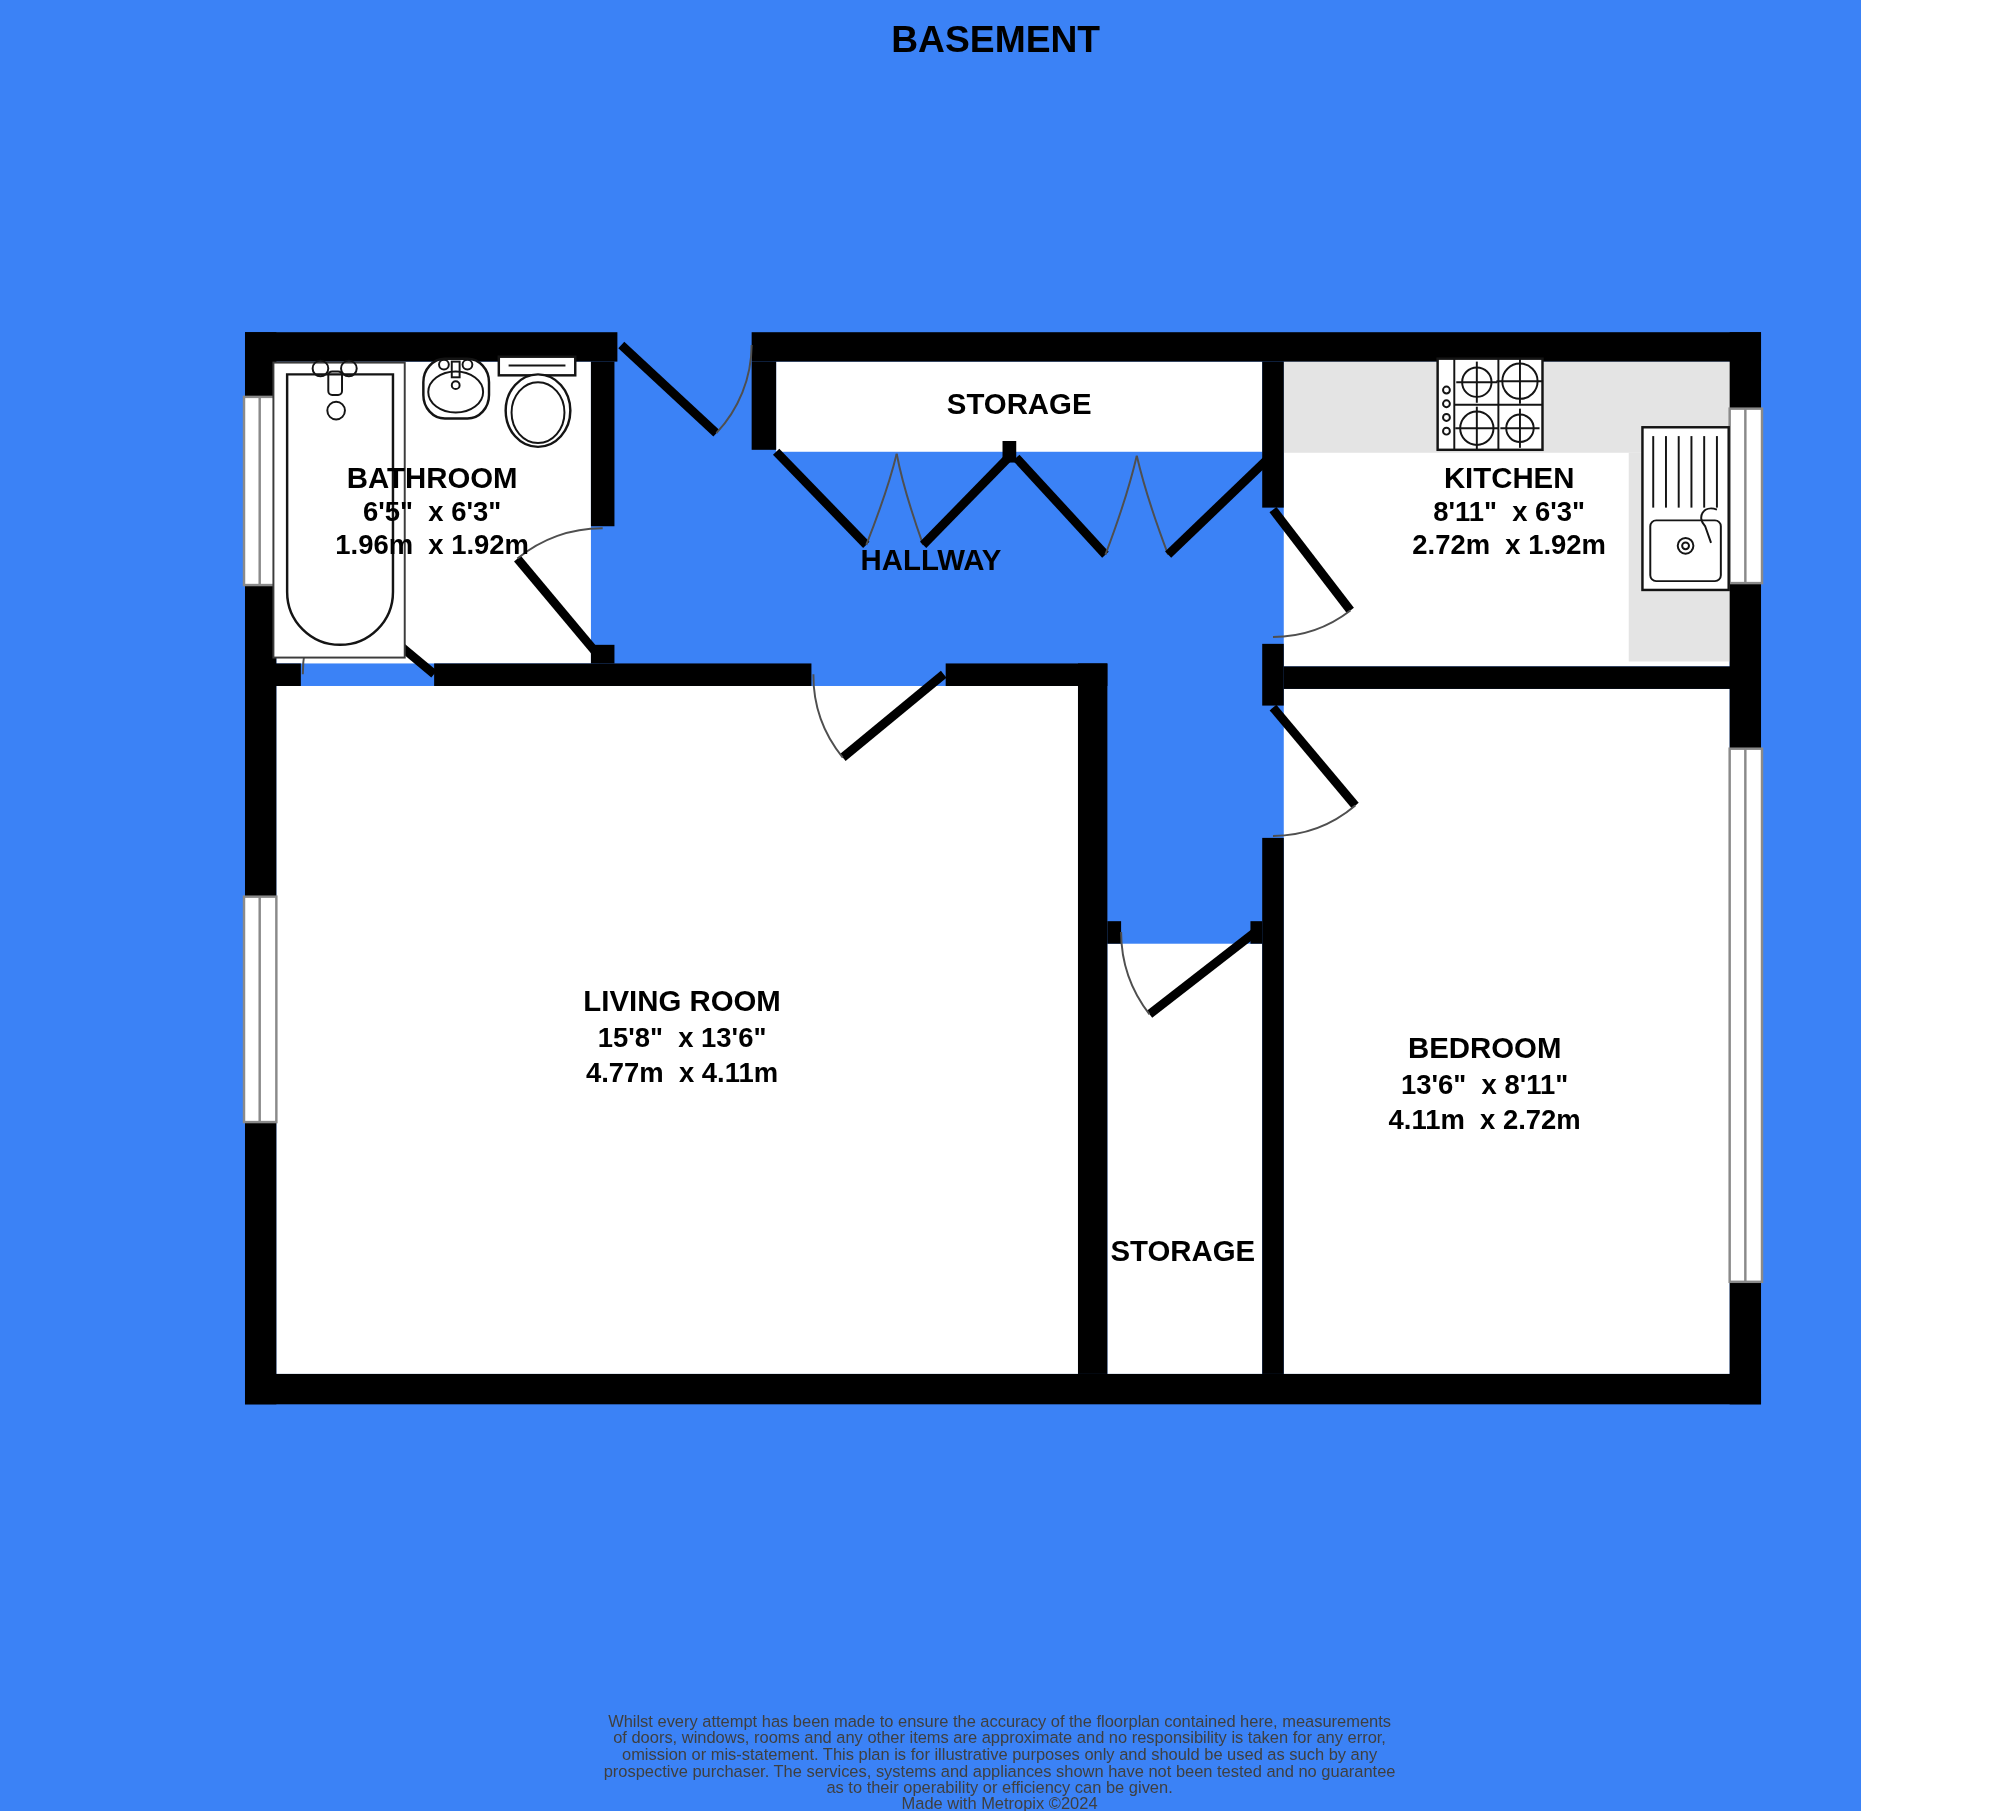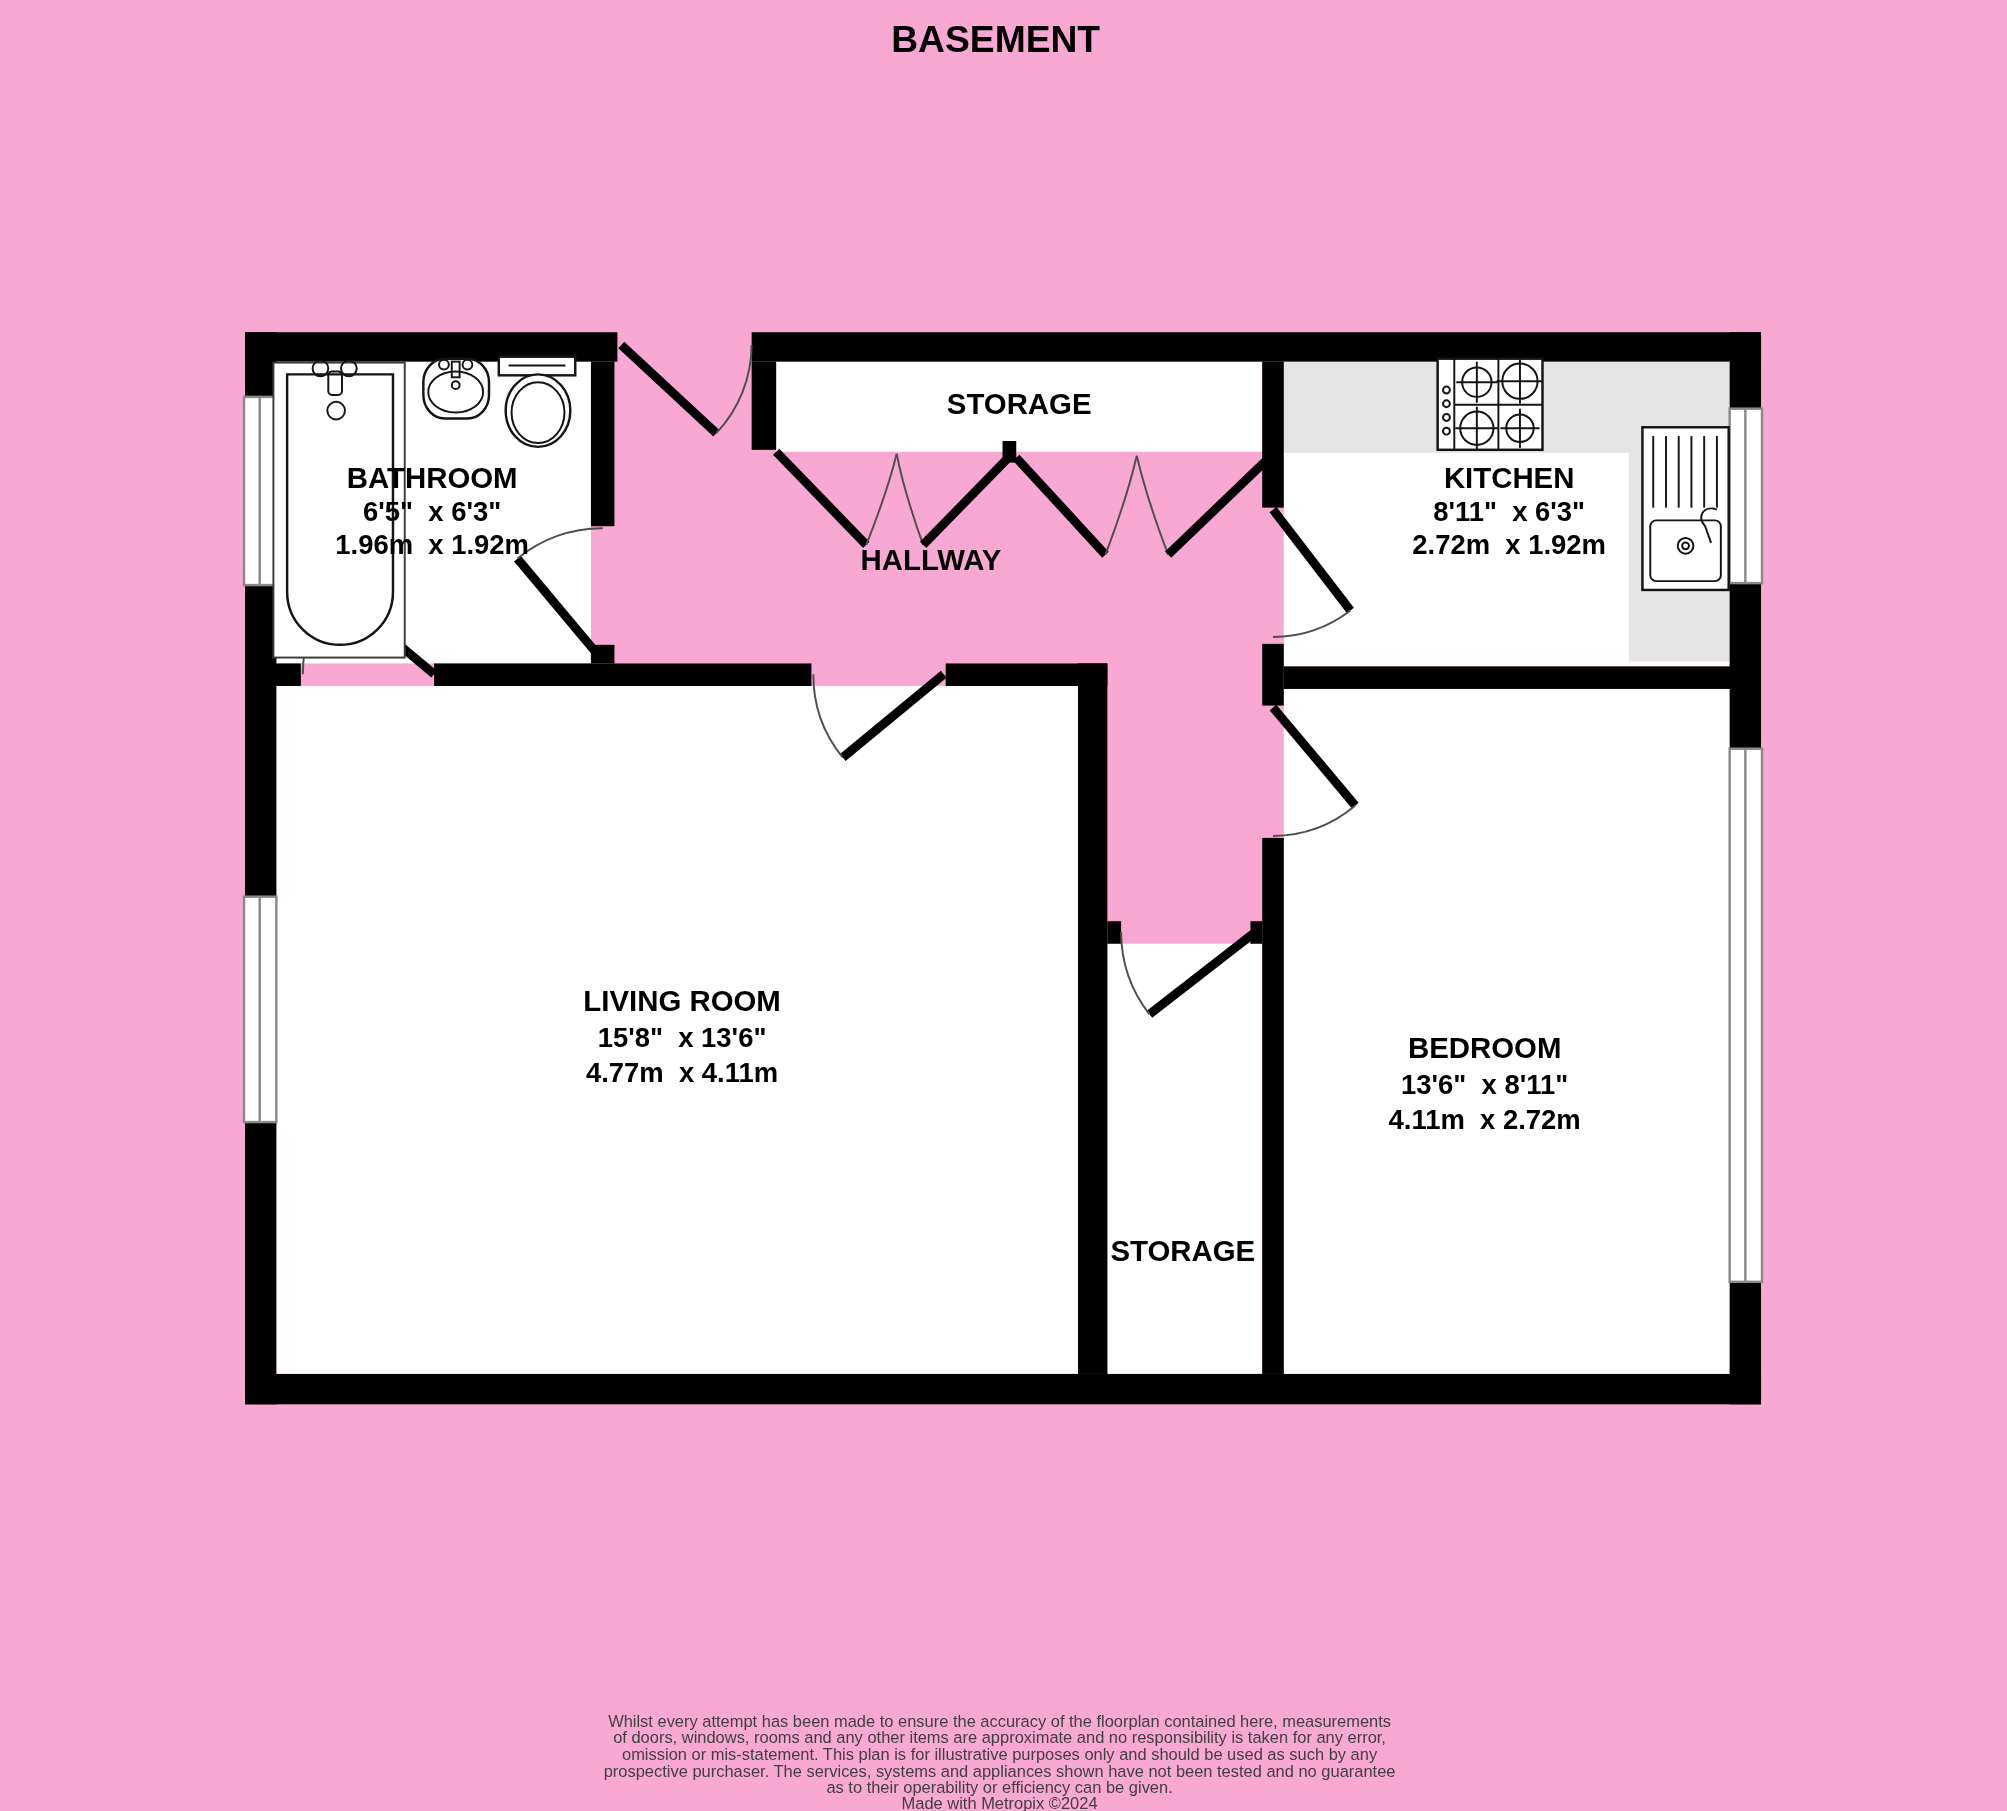--- a/index.html
+++ b/index.html
@@ -1,16 +1,16 @@
 <!DOCTYPE html>
 <html style="--wall: #000000; --counter: #e4e4e4; --window-frame: #8a8a8a; --swing: #4f4f4f; --disclaimer-text: #3f3f3f;"><head>
 <meta charset="utf-8">
 <style>
   html, body { margin: 0; padding: 0; background: #ffffff; }
-  .page { width: 2007px; height: 1811px; position: relative; background: #f9a8d4; }
+  .page { width: 1861px; height: 1811px; position: relative; background: #3b82f6; }
   svg { display: block; }
   svg text { white-space: pre; font-family: "Liberation Sans", sans-serif; fill: #000; }
   .plan-title { font-size: 38px; font-weight: bold; text-anchor: middle; }
   .room-name { font-size: 30px; font-weight: bold; text-anchor: middle; }
   .room-dims { font-size: 28px; font-weight: bold; text-anchor: middle; }
   .wall { fill: var(--wall, #000); }
   .floor { fill: #ffffff; }
   .leaf { stroke: var(--wall, #000); stroke-width: 9; fill: none; }
   .swing { stroke: var(--swing, #555); stroke-width: 2; fill: none; }
   .win { fill: #fff; stroke: var(--window-frame, #8a8a8a); stroke-width: 2.5; }

